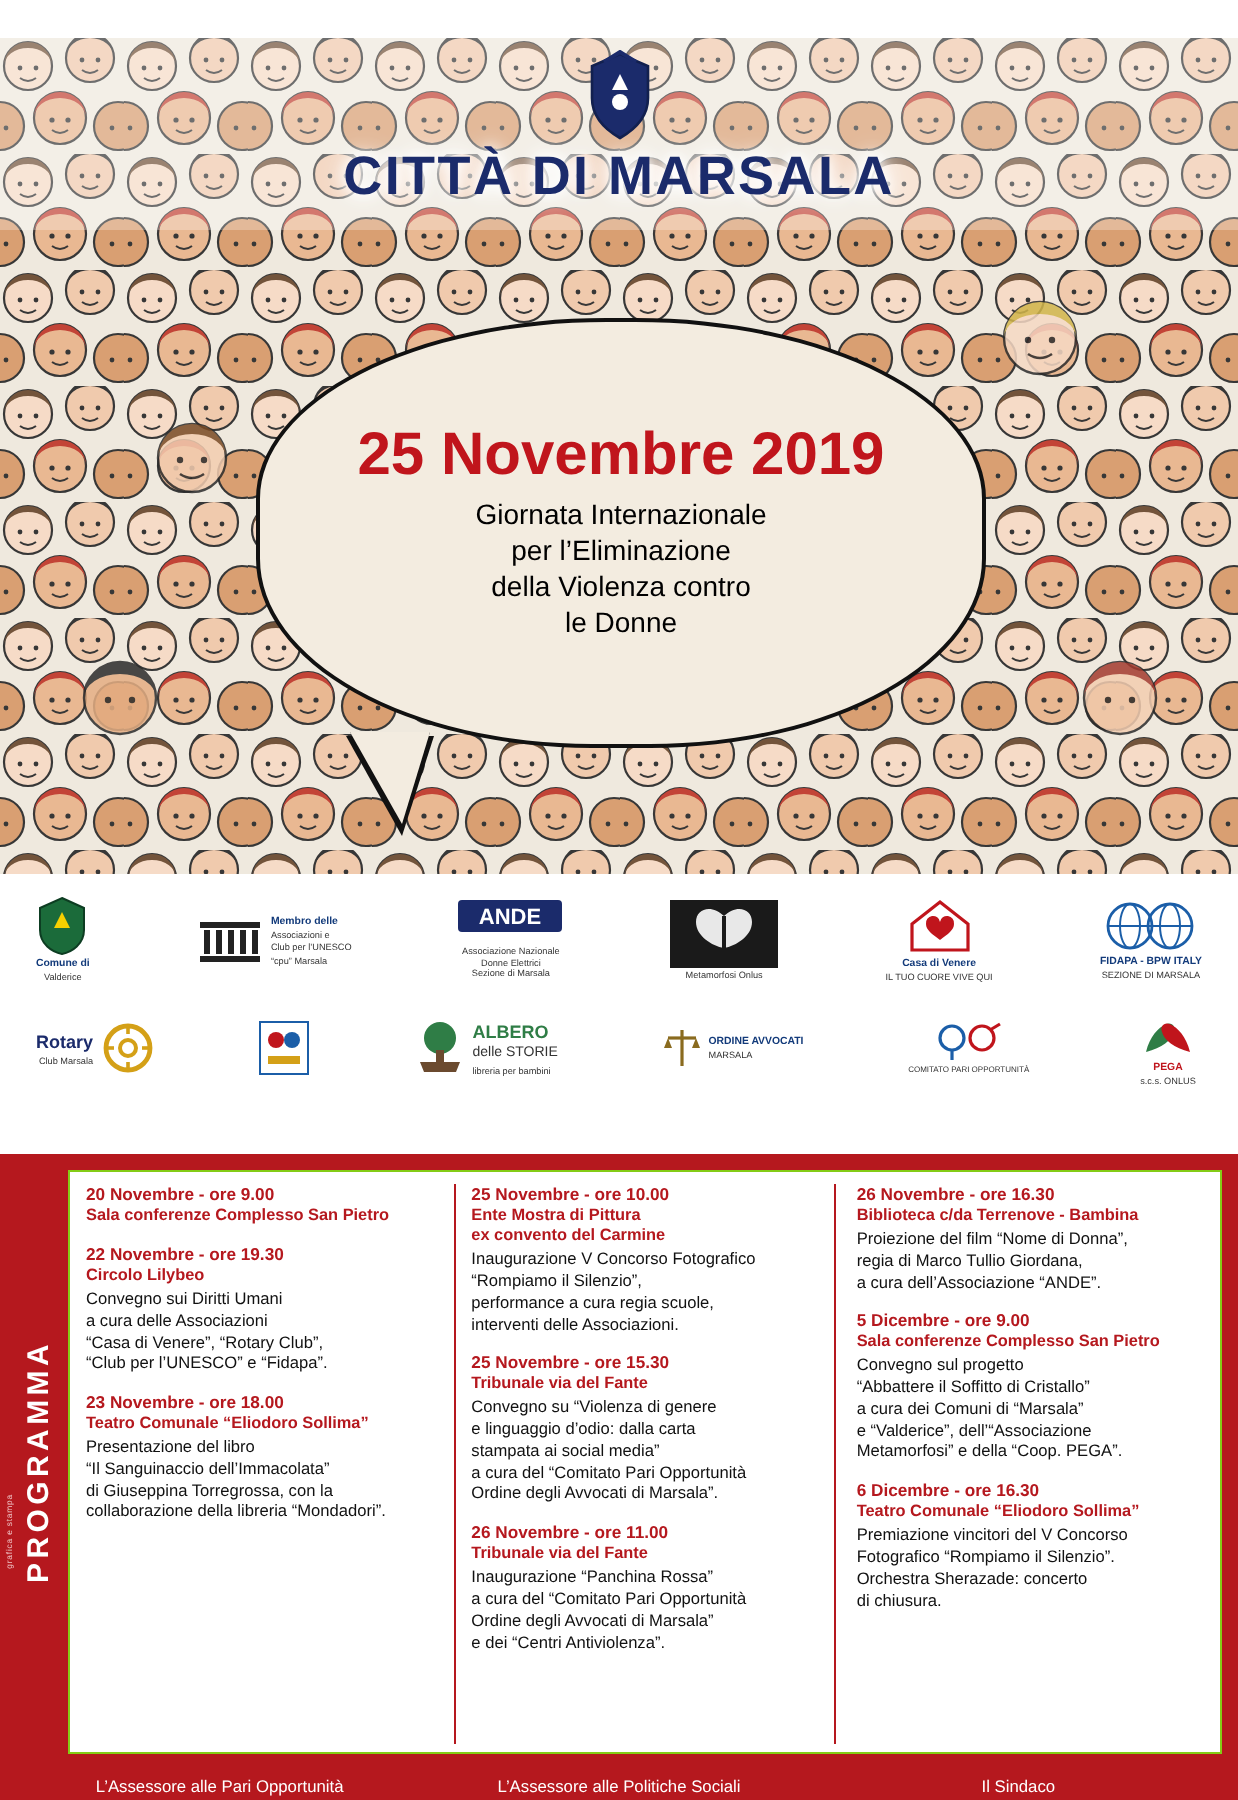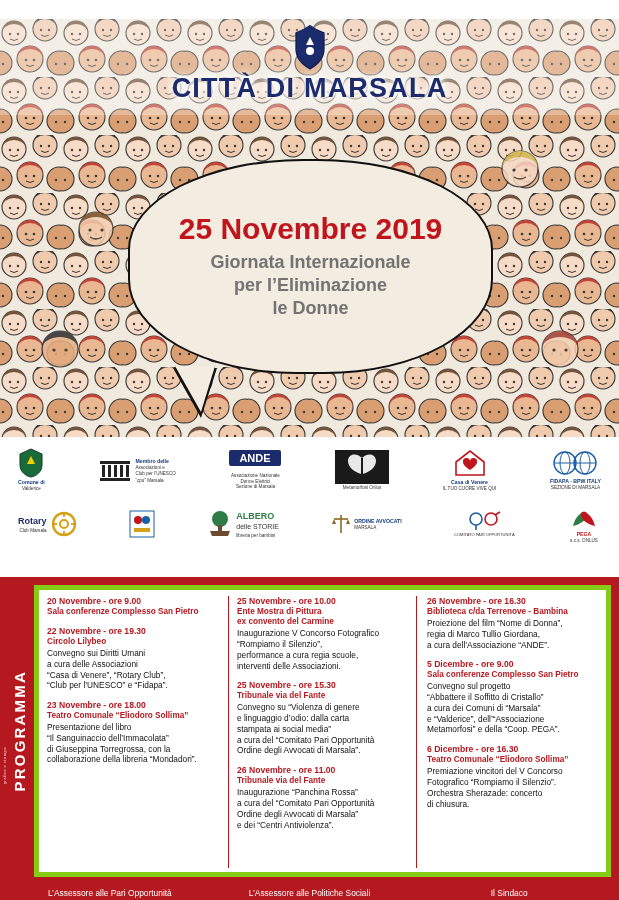--- a/index.html
+++ b/index.html
@@ -97,23 +97,23 @@
     z-index: 1;
   }
   .bubble-date {
     color: #c0151c;
     font-size: 30px;
     font-weight: bold;
     line-height: 1.05;
     margin-bottom: 6px;
   }
   .bubble-line {
-    color: #737373;
-    font-size: 18px;
-    font-weight: bold;
+    color: #000000;
+    font-size: 14px;
+    font-weight: normal;
     line-height: 1.28;
   }
 
   
   .logos {
     position: relative;
     background: #ffffff;
     padding: 6px 14px 4px;
     height: 140px;
   }
@@ -163,21 +163,21 @@
     color: #ffffff;
     font-weight: bold;
     font-size: 15px;
     letter-spacing: 2.2px;
   }
   .cols {
     flex: 1;
     display: flex;
     gap: 8px;
     background: #ffffff;
-    border: 5px solid #84cc16;
+    border: 1px solid #84cc16;
     padding: 6px 6px 4px 6px;
   }
   .col {
     flex: 1;
     padding: 0 2px;
   }
   .col.mid { border-left: 1px solid #b5181e; border-right: 1px solid #b5181e; padding-left:8px; padding-right:8px;}
   .event { margin-bottom: 9px; }
   .ev-head {
     color: #b5181e;
@@ -291,20 +291,21 @@
           <path d="M12 6 L20 1 L28 6" fill="none" stroke="#1b2b6b" stroke-width="2"></path>
         </svg>
       </div>
       <div class="city-title">CITTÀ DI MARSALA</div>
     </div>
 
     <div class="bubble">
       <div class="bubble-date">25 Novembre 2019</div>
       <div class="bubble-line">Giornata Internazionale</div>
       <div class="bubble-line">per l’Eliminazione</div>
+      <div class="bubble-line">della Violenza contro</div>
       <div class="bubble-line">le Donne</div>
     </div>
   </div>
 
   <div class="logos">
 
     <div class="logo-row">
 
       <div class="logo">
         <span class="mark">

